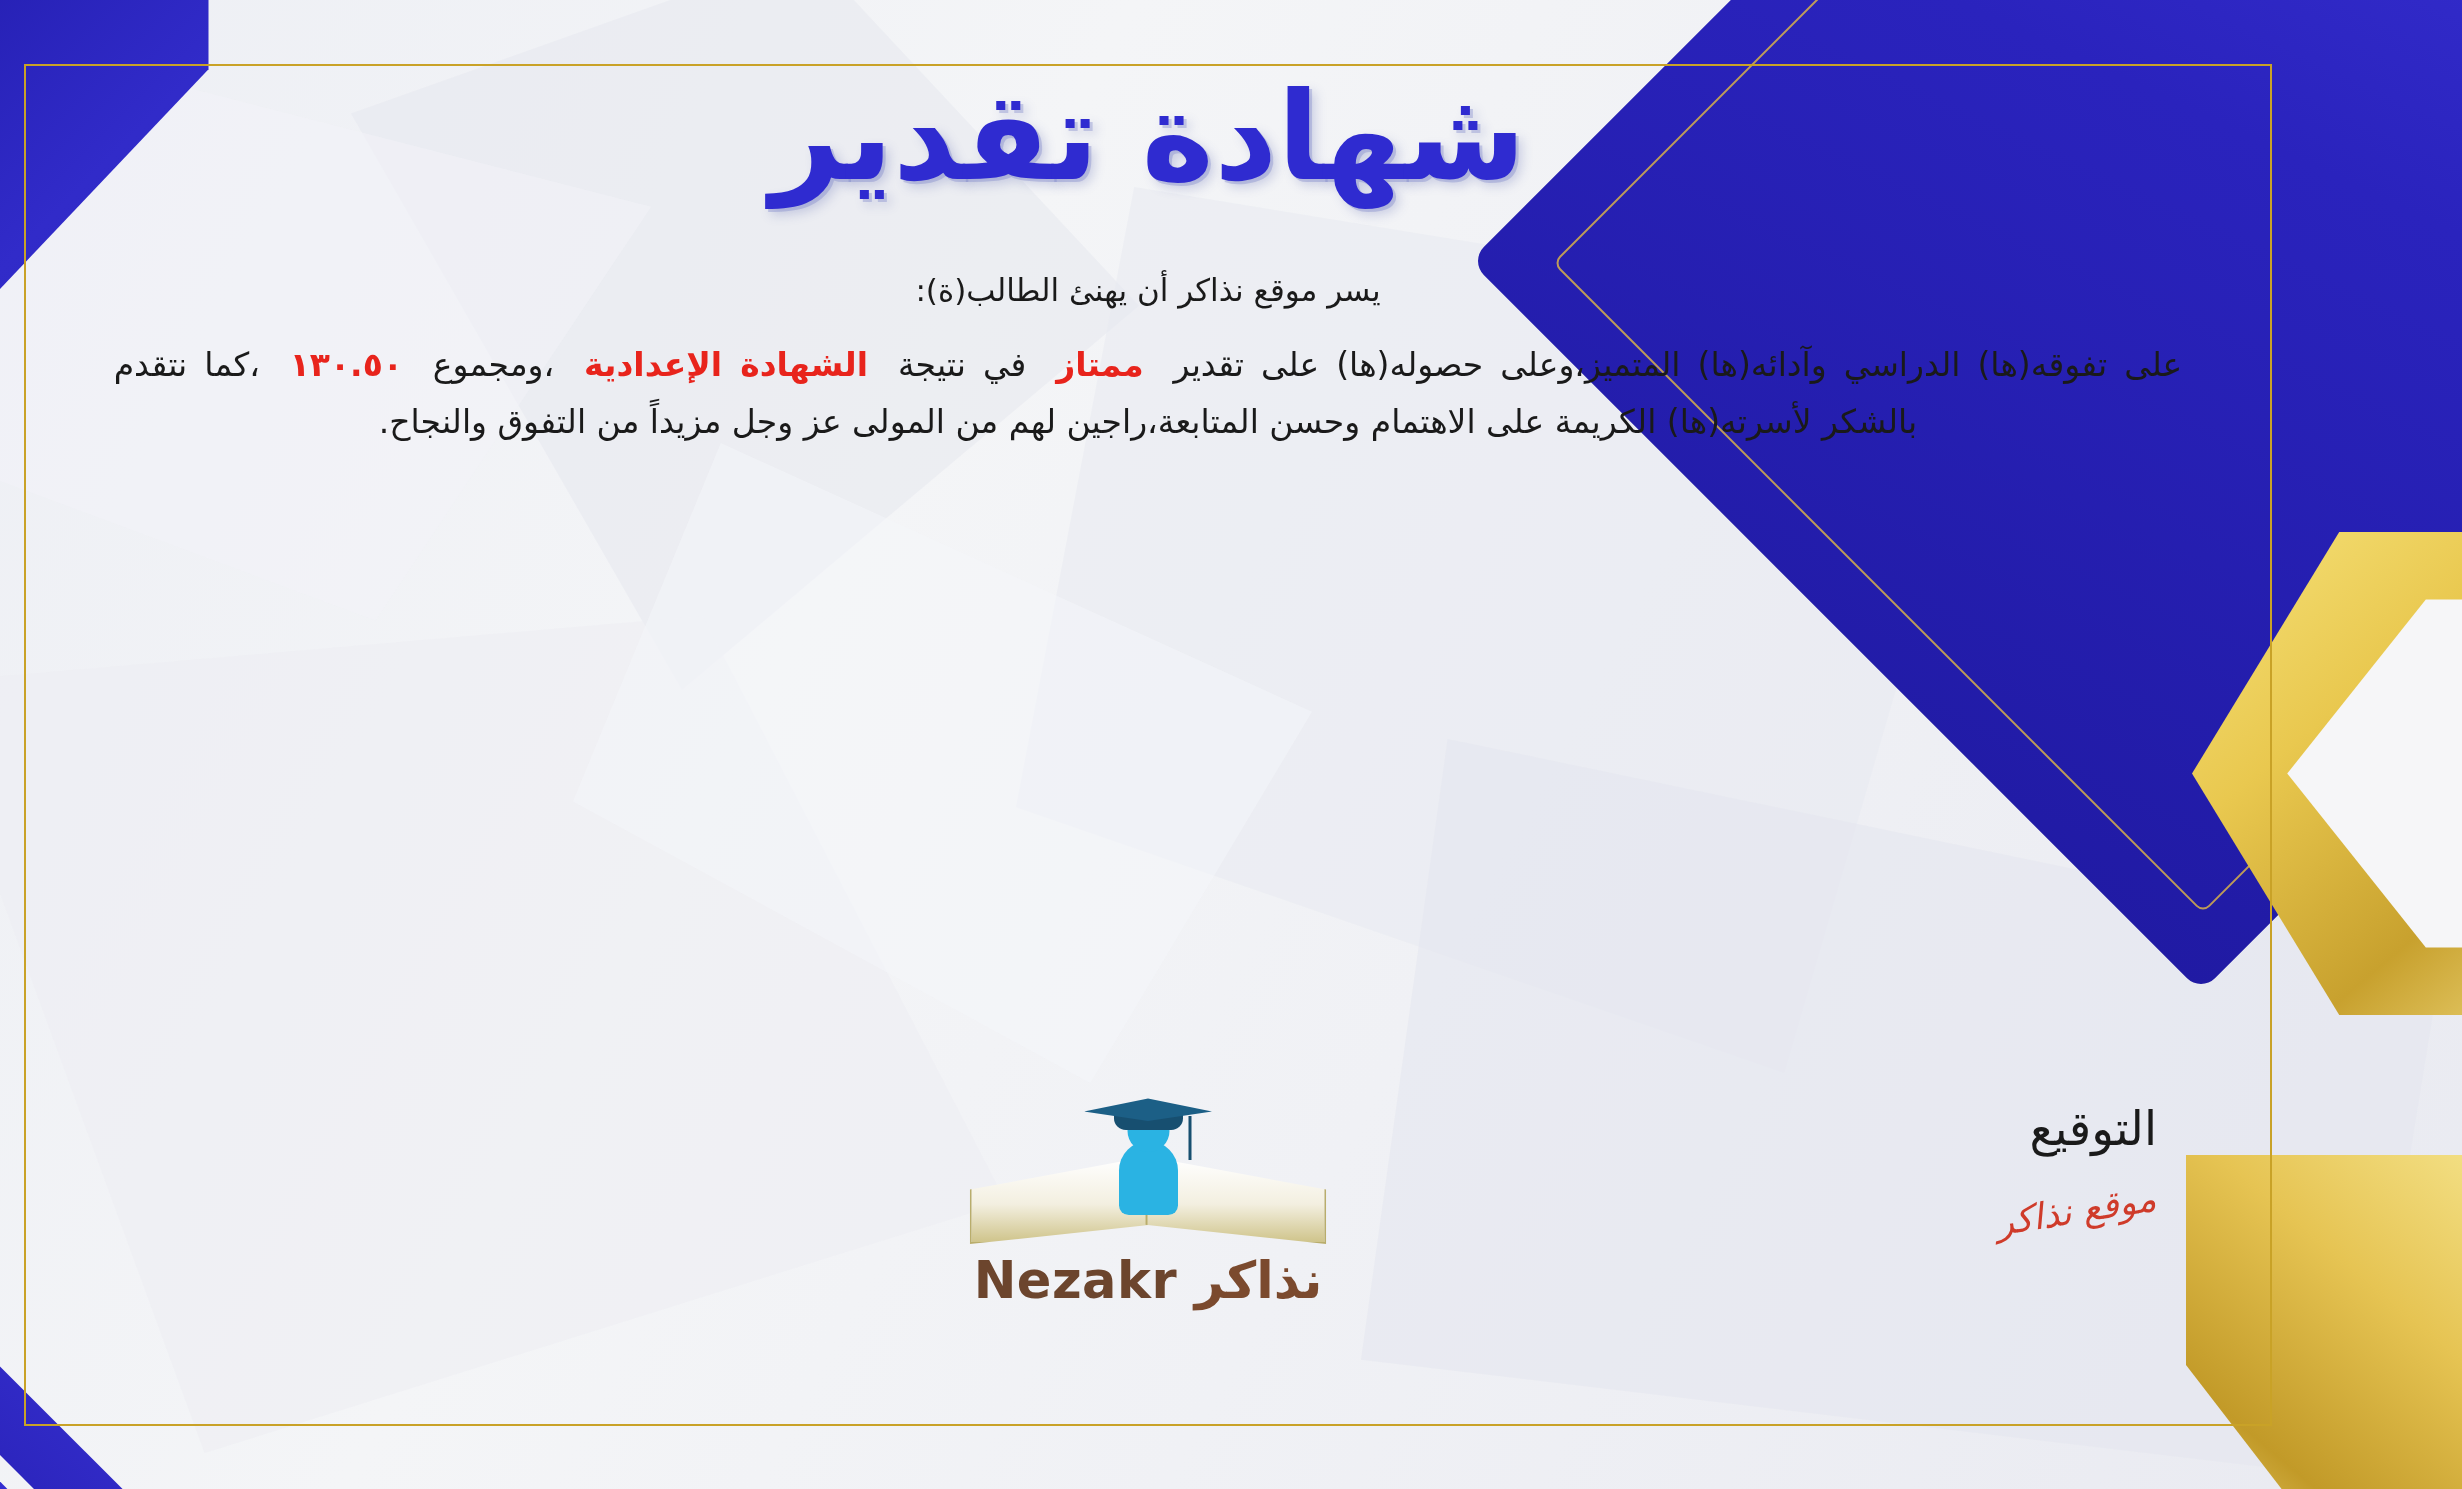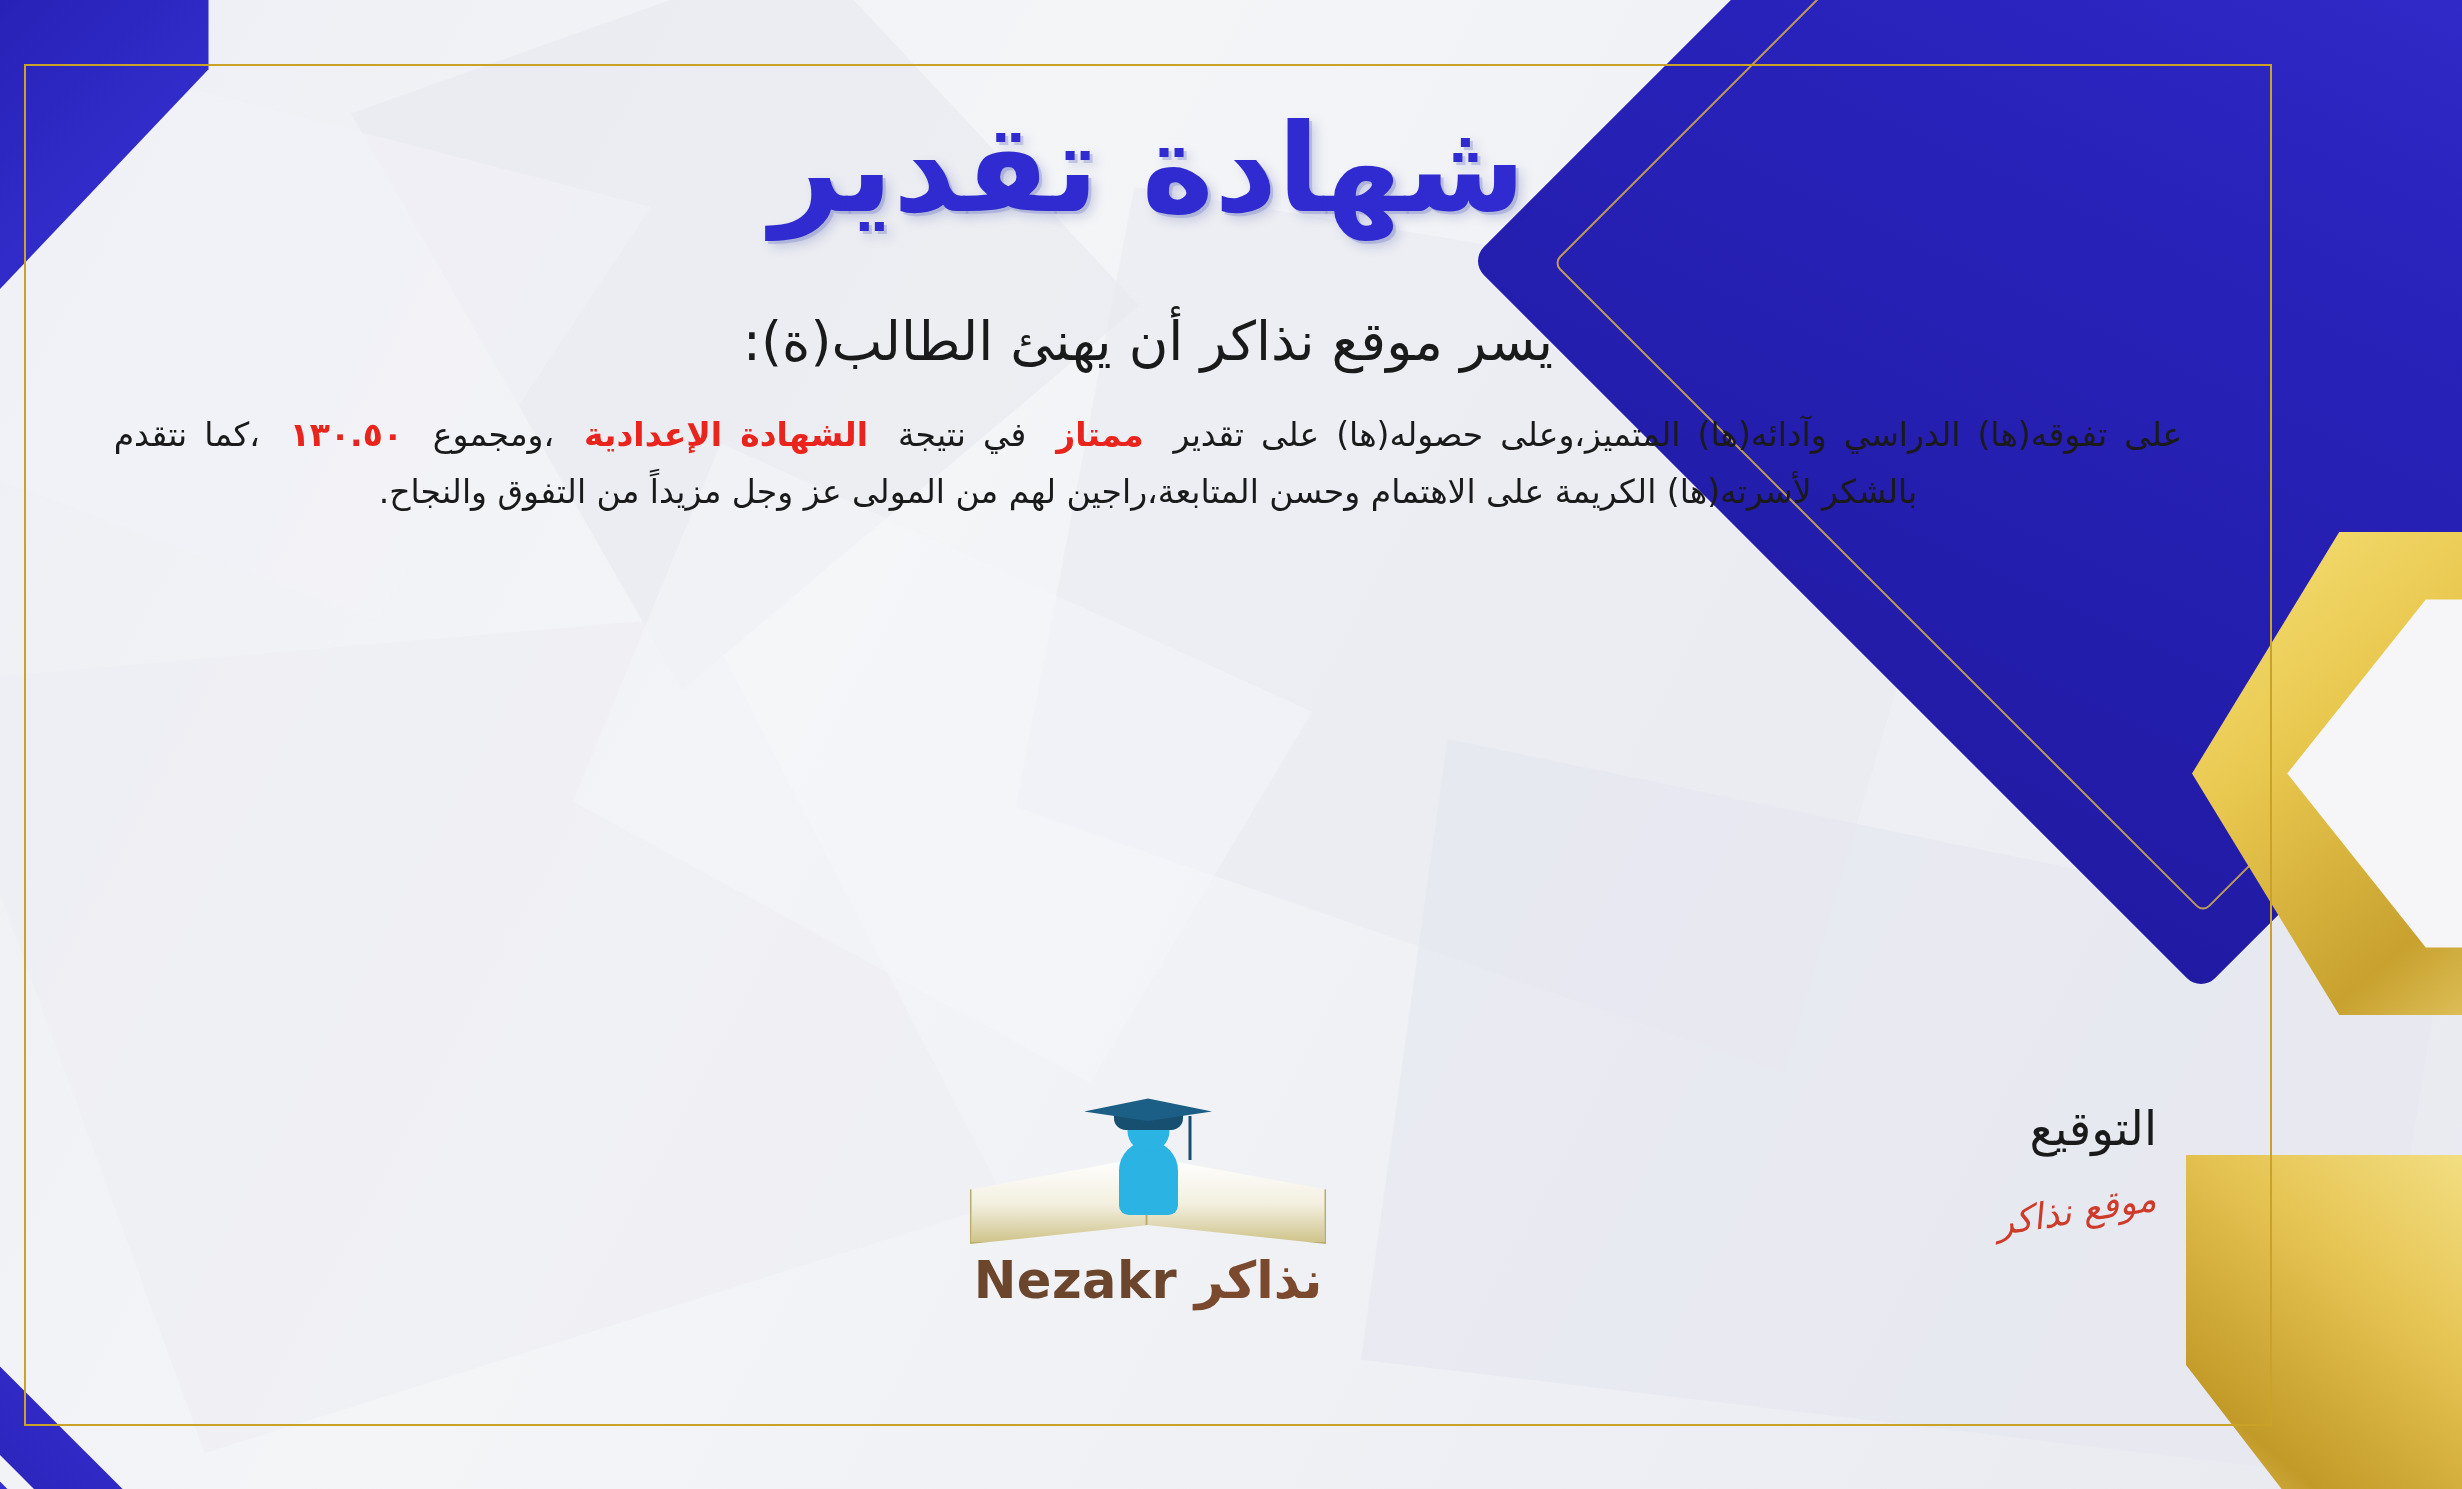--- a/index.html
+++ b/index.html
@@ -163,21 +163,21 @@
   
   .content {
     position: absolute;
     top: 0; left: 0; right: 0; bottom: 0;
     display: flex;
     flex-direction: column;
     align-items: center;
   }
 
   .title {
-    margin-top: 104px;
+    margin-top: 72px;
     font-family: "DejaVu Sans", "Liberation Sans", sans-serif;
     font-size: 123px;
     font-weight: 700;
     color: #2f2bd0;
     letter-spacing: -3.9px;
     text-shadow:
         3px 3px 0 rgba(120,130,200,.35),
         5.9px 5.9px 10.8px rgba(80,90,170,.25);
     line-height: 1.05;
     direction: rtl;
@@ -187,21 +187,21 @@
     width: 2108px;
     margin-top: 64px;
     direction: rtl;
     text-align: center;
     color: #1a1a1a;
     font-size: 45px;
     line-height: 1.65;
   }
 
   .line-congrats {
-    font-size: 54px;
+    font-size: 31px;
     margin-bottom: 20.7px;
   }
 
   .student-name {
     color: #e8241c;
     font-size: 47px;
     font-weight: 600;
     margin: 17.7px 0 34px 0;
     letter-spacing: 1px;
   }

